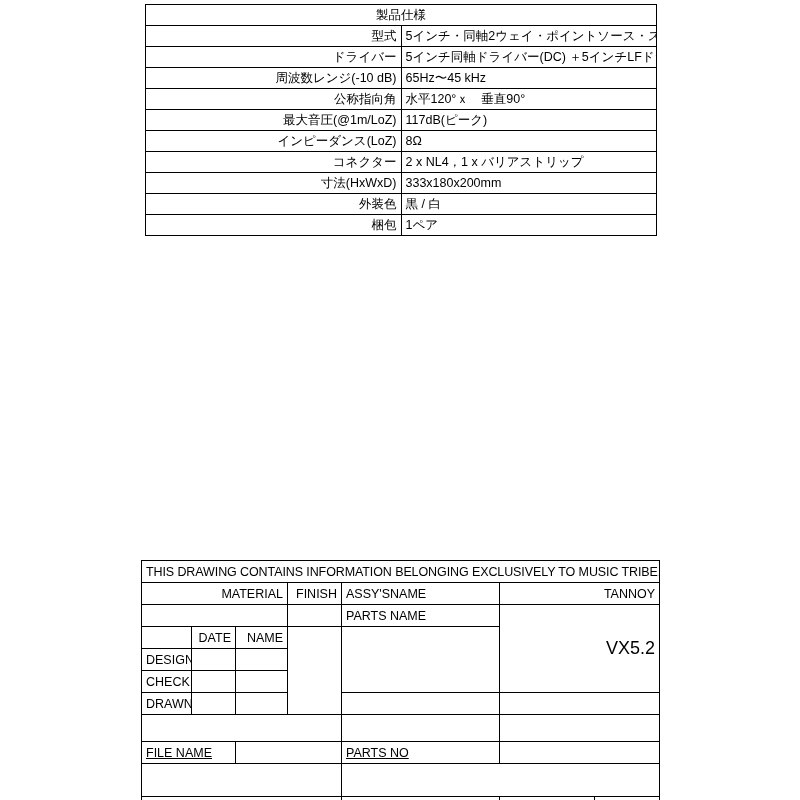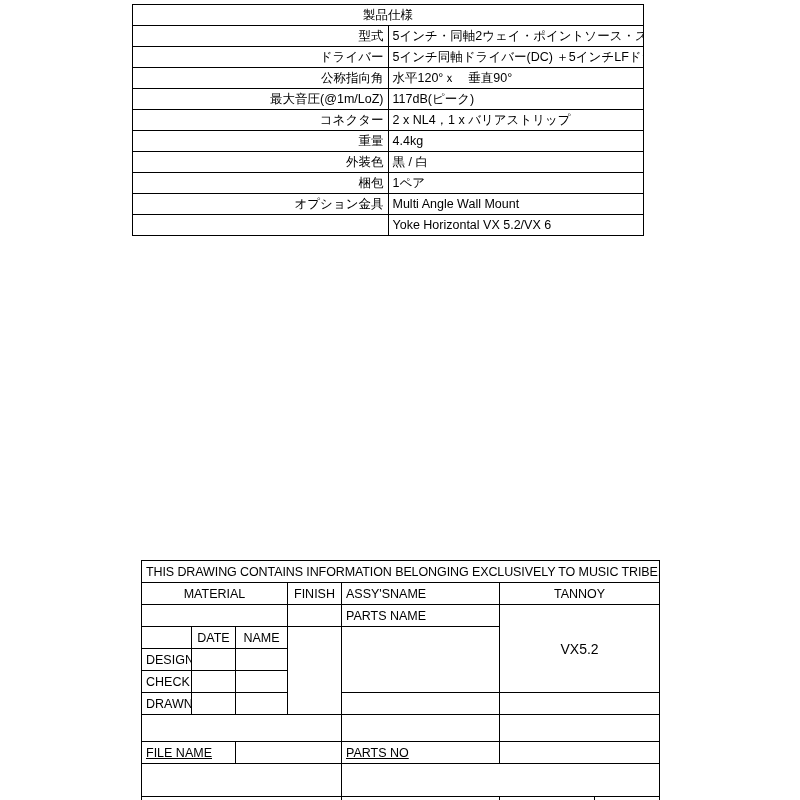--- a/index.html
+++ b/index.html
@@ -12,21 +12,21 @@
     height: 800px;
     position: relative;
     font-family: "Liberation Sans", sans-serif;
     color: #000000;
     overflow: hidden;
   }
 
   
   #spec-wrap {
     position: absolute;
-    left: 132px;
+    left: 145px;
     top: 4px;
     width: 512px;
   }
   table.spec {
     border-collapse: collapse;
     width: 100%;
     table-layout: fixed;
   }
   table.spec td {
     border: 1px solid #000000;
@@ -70,21 +70,21 @@
     height: 19px;
     vertical-align: middle;
     overflow: hidden;
     white-space: nowrap;
   }
   .tb-header {
     text-align: left;
     font-size: 12.5px;
     letter-spacing: -0.1px;
   }
-  .ctr { text-align: center; }
+  .ctr { text-align: right; }
   .lft { text-align: left; }
   .invis { border: none; }
 </style>
 </head>
 <body>
 
 <div id="spec-wrap">
   <table class="spec">
     <tbody>
         <tr>
@@ -92,50 +92,50 @@
     </tr>
     <tr>
       <td class="label">型式</td>
       <td class="value">5インチ・同軸2ウェイ・ポイントソース・スピーカー</td>
     </tr>
     <tr>
       <td class="label">ドライバー</td>
       <td class="value">5インチ同軸ドライバー(DC) ＋5インチLFドライバー</td>
     </tr>
     <tr>
+      <td class="label">周波数レンジ(-10 dB)</td>
+      <td class="value">65Hz〜45 kHz</td>
+    </tr>
+    <tr>
       <td class="label">公称指向角</td>
       <td class="value">水平120°ｘ　垂直90°</td>
     </tr>
     <tr>
       <td class="label">最大音圧(@1m/LoZ)</td>
       <td class="value">117dB(ピーク)</td>
     </tr>
     <tr>
+      <td class="label">インピーダンス(LoZ)</td>
+      <td class="value">8Ω</td>
+    </tr>
+    <tr>
       <td class="label">コネクター</td>
       <td class="value">2 x NL4，1 x バリアストリップ</td>
     </tr>
     <tr>
-      <td class="label">重量</td>
-      <td class="value">4.4kg</td>
+      <td class="label">寸法(HxWxD)</td>
+      <td class="value">333x180x200mm</td>
     </tr>
     <tr>
       <td class="label">外装色</td>
       <td class="value">黒 / 白</td>
     </tr>
     <tr>
       <td class="label">梱包</td>
       <td class="value">1ペア</td>
-    </tr>
-    <tr>
-      <td class="label">オプション金具</td>
-      <td class="value">Multi Angle Wall Mount</td>
-    </tr>
-    <tr>
-      <td class="label"></td>
-      <td class="value">Yoke Horizontal VX 5.2/VX 6</td>
     </tr>
   </tbody>
     </table>
 </div>
 
 <div id="title-block">
   <table class="tb">
     <colgroup>
       <col style="width:50px">
       <col style="width:44px">
@@ -156,21 +156,21 @@
       <td class="ctr" colspan="3">MATERIAL</td>
       <td class="ctr" colspan="1">FINISH</td>
       <td class="lft" colspan="2">ASSY'SNAME</td>
       <td class="ctr" colspan="2">TANNOY</td>
     </tr>
 
     <tr>
       <td class="ctr" colspan="3"></td>
       <td class="ctr" colspan="1"></td>
       <td class="lft" colspan="2">PARTS NAME</td>
-      <td class="ctr" colspan="2" rowspan="4" style="font-size:14px;">VX5.2</td>
+      <td class="ctr" colspan="2" rowspan="4" style="font-size:18px;">VX5.2</td>
     </tr>
 
     <tr>
       <td class="invis"></td>
       <td class="ctr">DATE</td>
       <td class="ctr">NAME</td>
       <td class="ctr" colspan="1" rowspan="4"></td>
       <td class="ctr" colspan="2" rowspan="3"></td>
     </tr>
 

